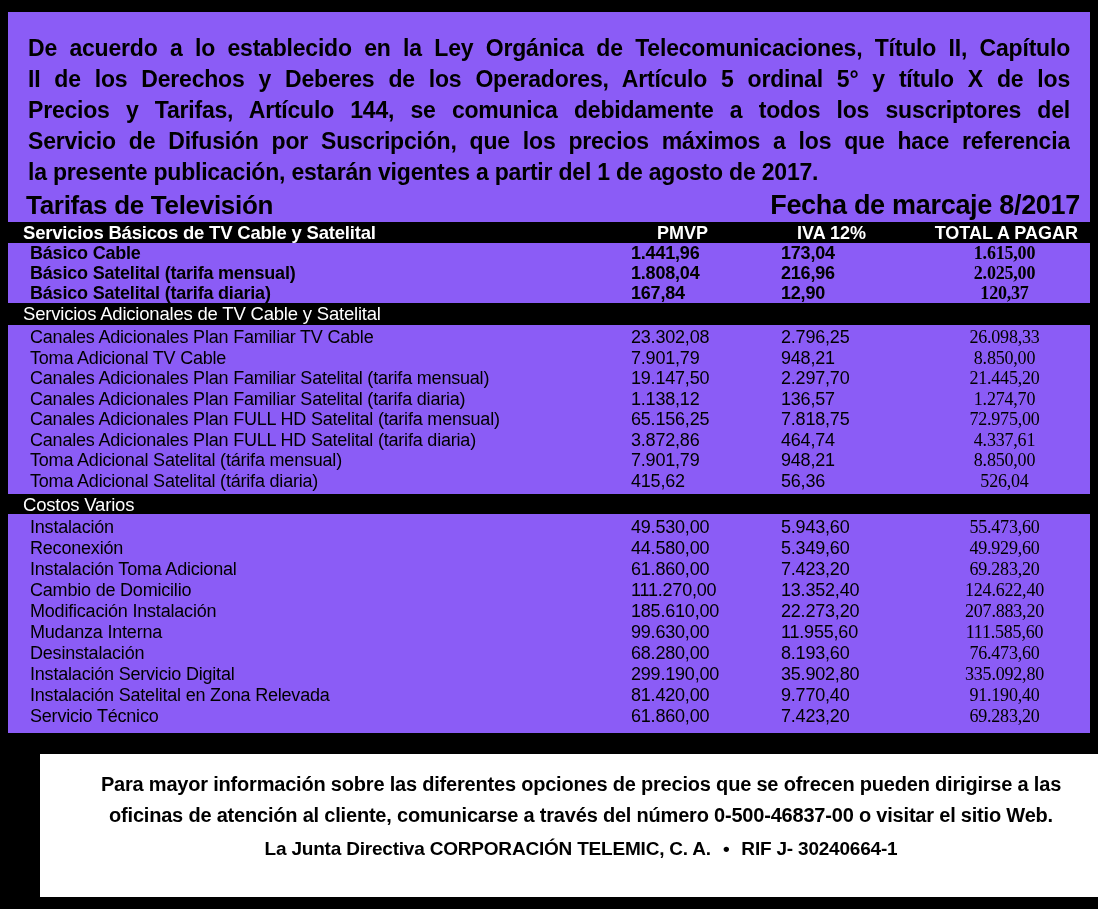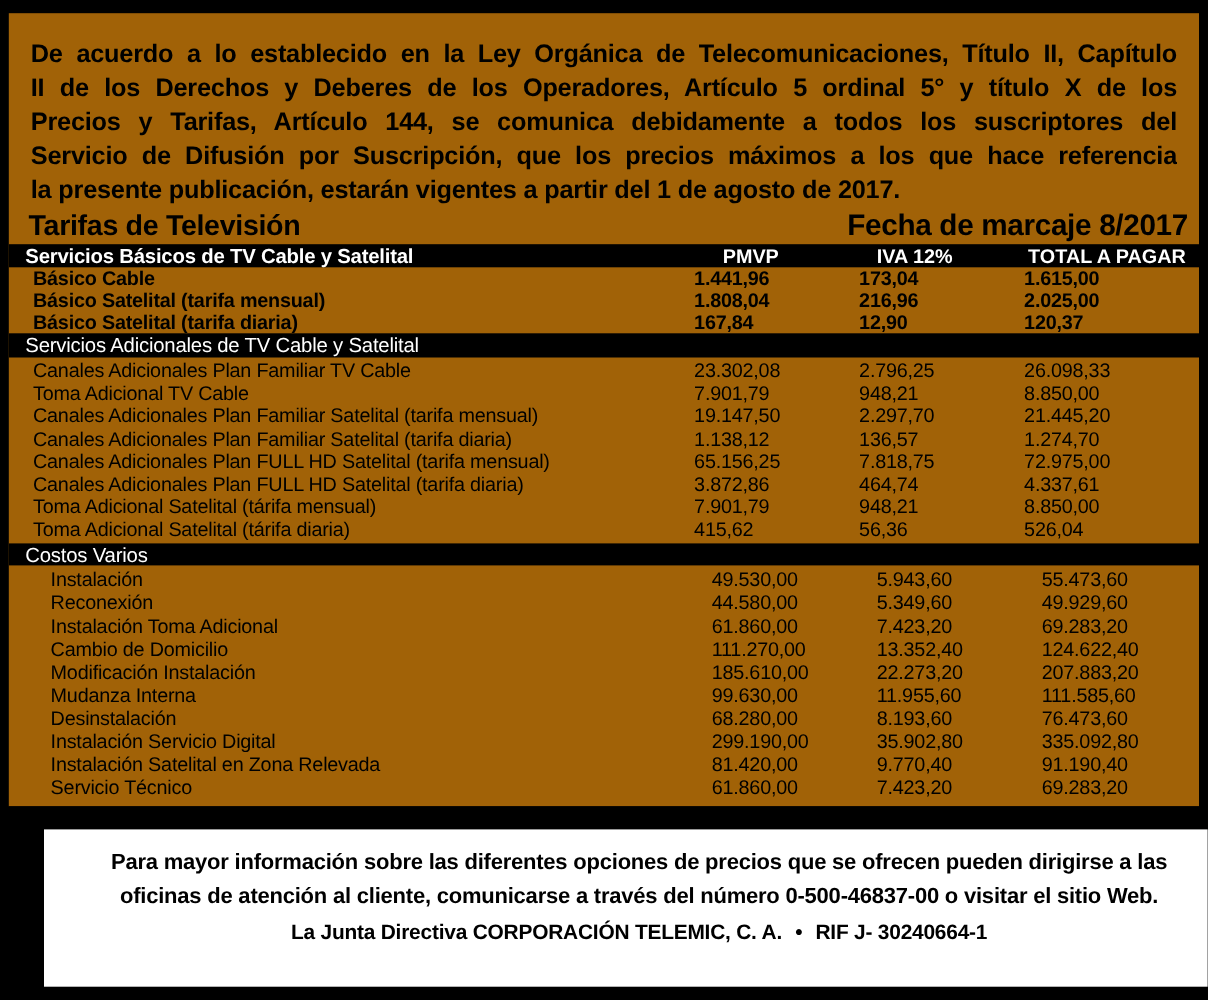--- a/index.html
+++ b/index.html
@@ -1,20 +1,20 @@
 <!DOCTYPE html>
 <html><head>
 <meta charset="utf-8">
 <style>
   * { margin:0; padding:0; box-sizing:border-box; }
   html,body { width:1098px; height:909px; background:#000; }
   body { font-family:"Liberation Sans","DejaVu Sans",sans-serif; color:#000; }
   .page { width:1098px; height:909px; background:#000; padding:12px 8px; overflow:hidden; }
 
-  .main-panel { background:#a16207; width:1082px; height:721px; overflow:hidden; }
+  .main-panel { background:#8b5cf6; width:1082px; height:721px; overflow:hidden; }
 
   .intro { padding:21px 20px 0 20px; }
   .intro-line {
     font-size:23px; font-weight:bold; line-height:31px; white-space:nowrap;
     text-align:justify; text-align-last:justify; overflow:hidden; letter-spacing:-0.2px;
   }
   .intro-line.last { text-align-last:left; }
 
   .title-row { display:flex; justify-content:space-between; align-items:baseline;
     margin-top:2px; height:32px; padding:0 10px 0 18px; }
@@ -30,24 +30,24 @@
   .bar-label { padding-left:15px; font-size:18.5px; letter-spacing:-0.2px; white-space:nowrap; }
   .hc  { font-size:18px; white-space:nowrap; }
   .hc-1 { padding-left:26px; }
   .hc-2 { padding-left:16px; }
   .hc-3 { text-align:right; padding-right:12px; }
 
   .row { display:grid; grid-template-columns:623px 150px 150px 1fr;
     align-items:center; font-size:18px; letter-spacing:-0.2px; }
   .row-s0 { height:20px; font-weight:bold; }
   .row-s1 { height:20.5px; }
-  .row-s2 { height:21px;padding-left:16px; }
+  .row-s2 { height:21px; }
   .cell { white-space:nowrap; }
   .cell-label { padding-left:22px; overflow:hidden; }
-  .cell-total { text-align:left; padding-right:12px; }
+  .cell-total { text-align:center; padding-right:12px;font-family:Liberation Serif, serif; }
 
   .band { height:21px; background:#000; }
 
   .footer-panel { background:#fff; width:1082px; height:143px; padding-top:15px; overflow:hidden;margin-left:32px; }
   .footer-line { text-align:center; font-size:20px; font-weight:bold; line-height:31px;
     white-space:nowrap; letter-spacing:-0.2px; }
   .signature-line { text-align:center; margin-top:7px; font-size:19px; font-weight:bold;
     letter-spacing:-0.2px; white-space:nowrap; }
   .signature-line .bullet { display:inline-block; margin:0 12px; }
 </style>

